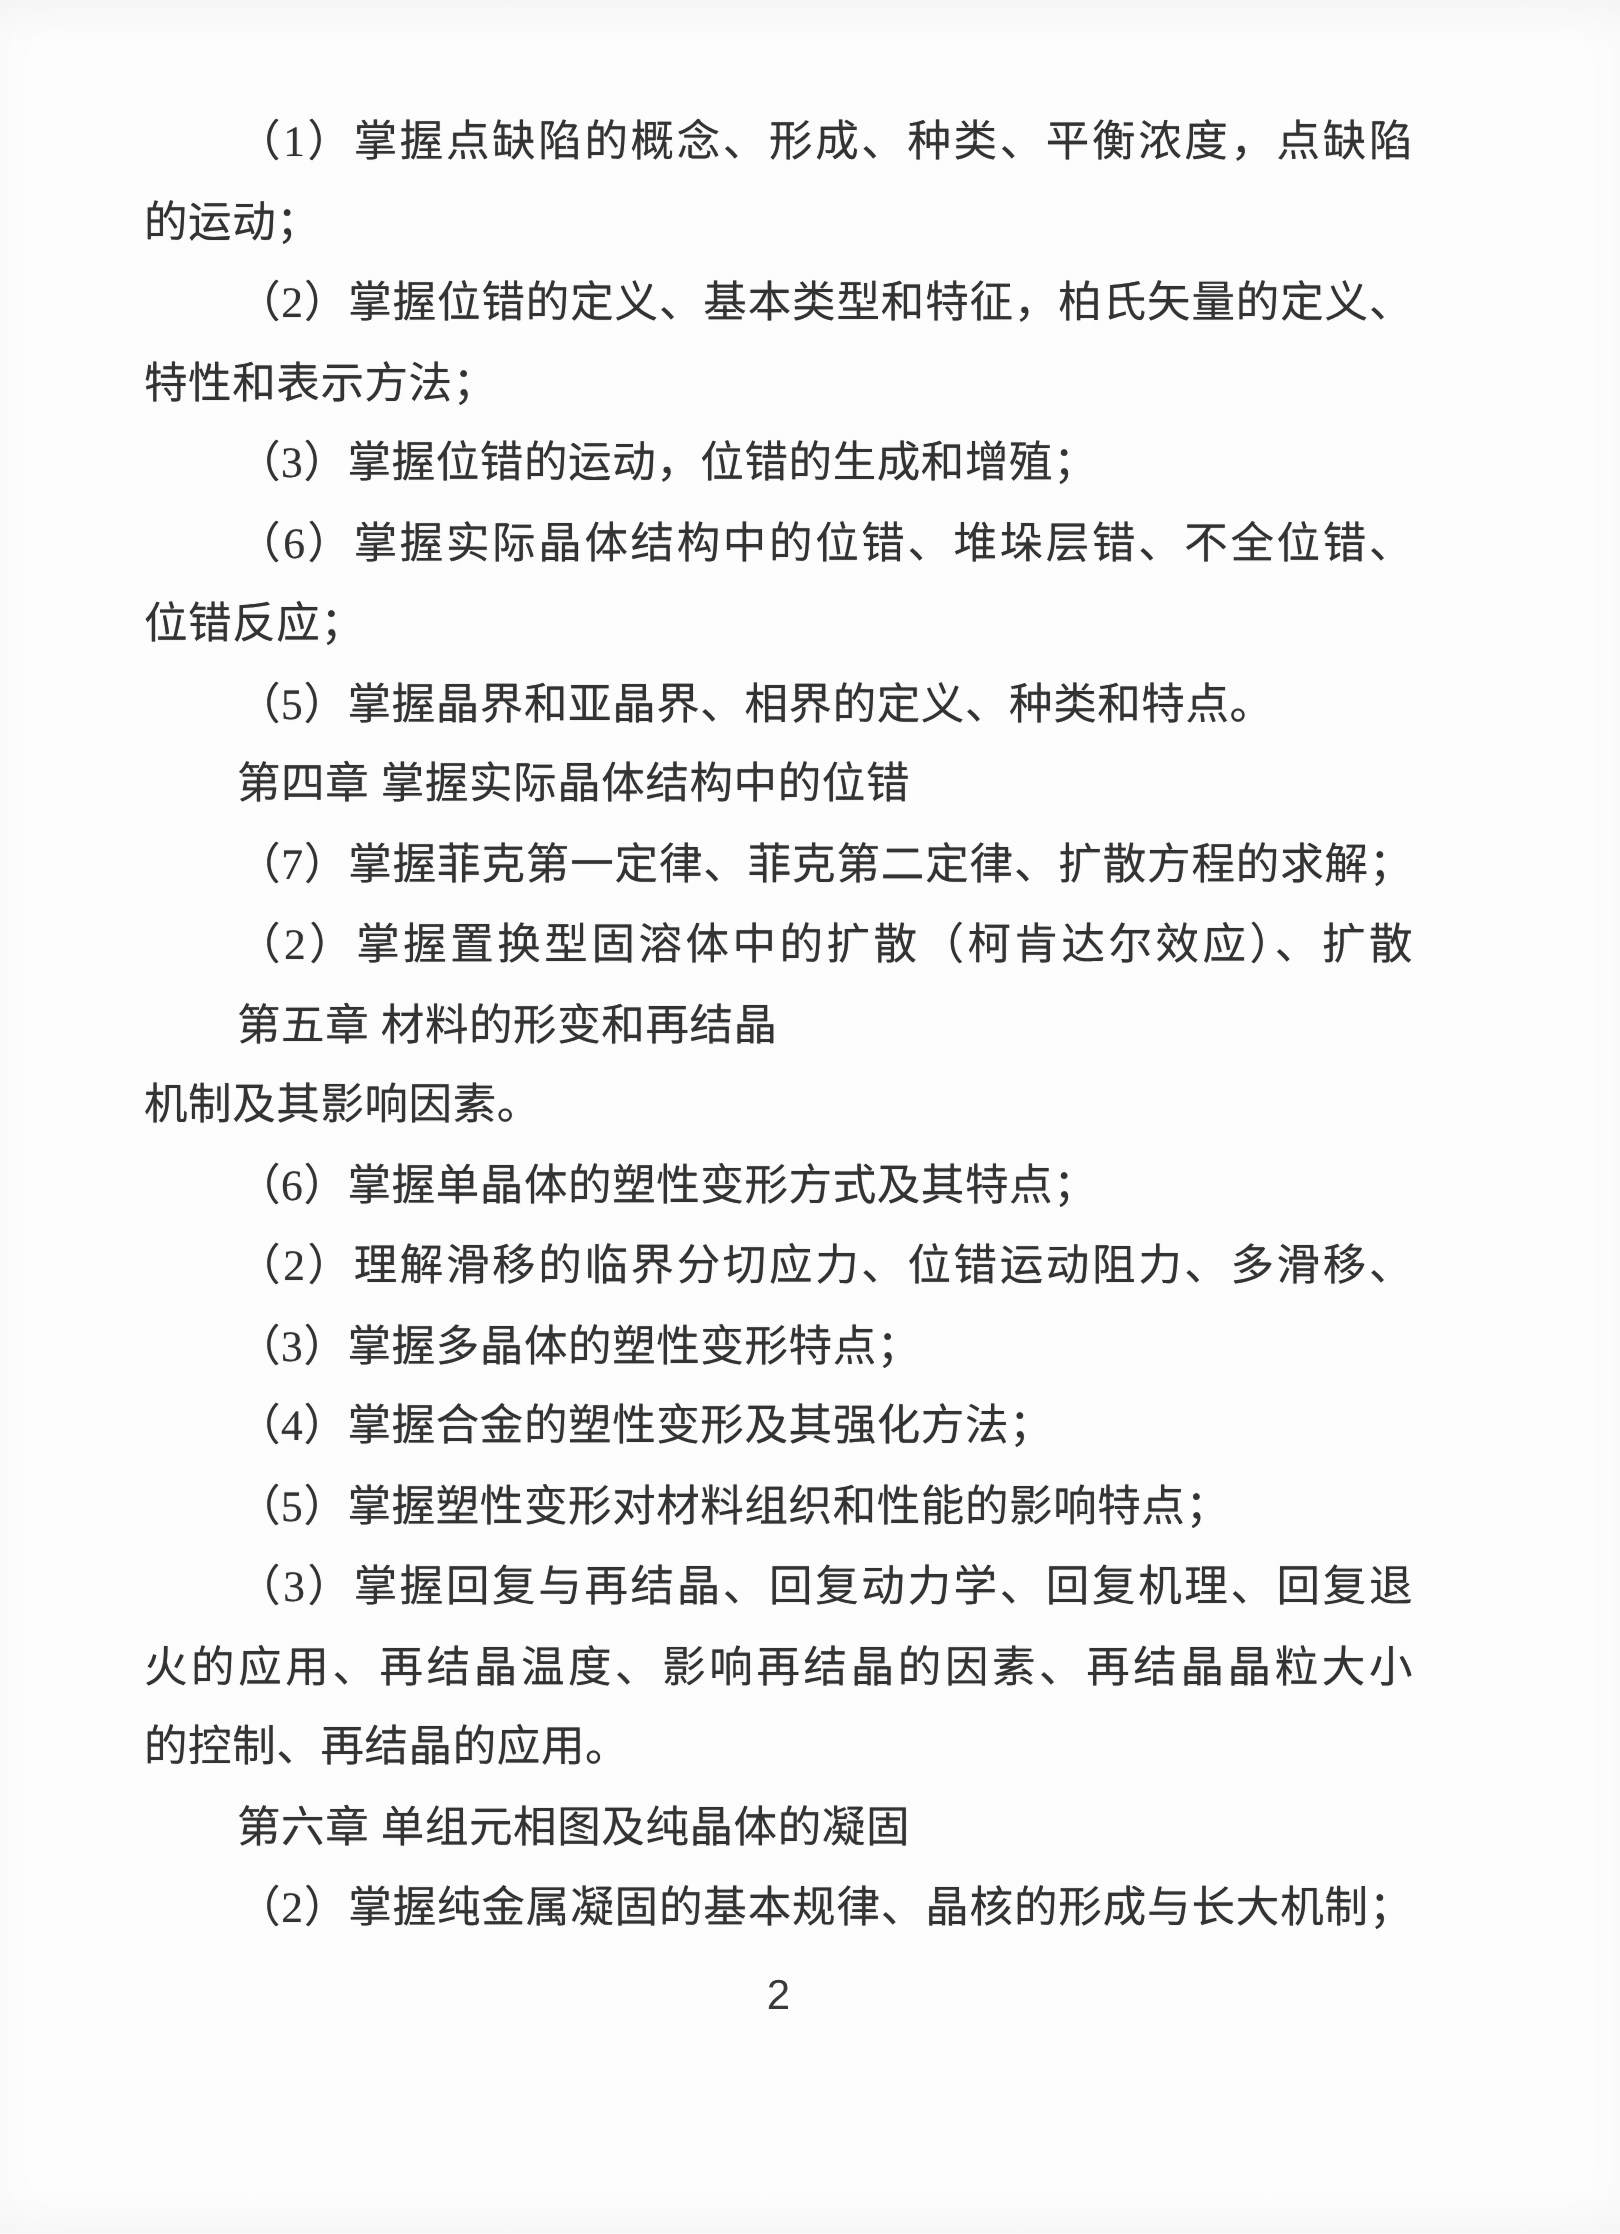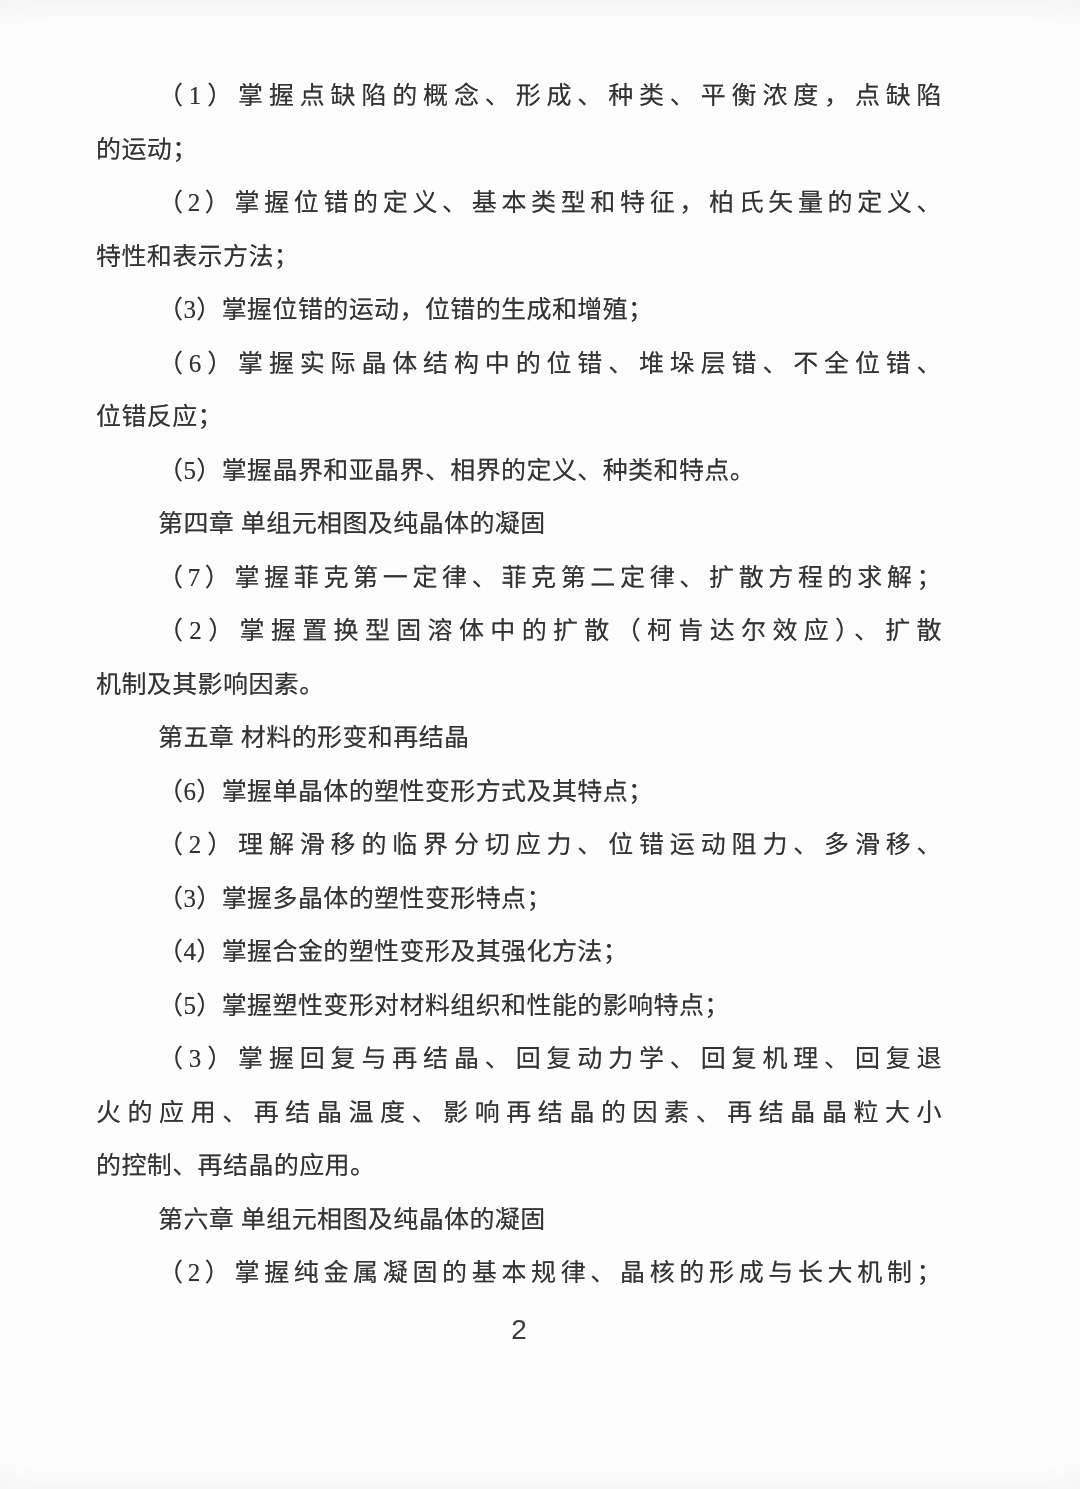--- a/index.html
+++ b/index.html
@@ -18,21 +18,21 @@
     position: relative;
     width: 1080px;
     height: 1489px;
     background: linear-gradient(180deg, #f8f8f8 0%, #fdfdfd 2%, #fdfdfd 98%, #f9f9f9 100%);
     box-shadow: inset 0 0 40px rgba(0,0,0,0.02);
   }
   .content {
     padding: 69px 138px 0 96px;
   }
   .line {
-    font-size: 25px;
+    font-size: 29px;
     line-height: 53.5px;
     height: 53.5px;
     white-space: nowrap;
     letter-spacing: 0.4px;
     text-shadow: 0 0 0.6px rgba(40,40,40,0.55);
   }
   .line.indent {
     padding-left: 62px;
   }
   .line.fill {
@@ -55,25 +55,25 @@
 <div class="page">
   <div class="content" id="document-body">
       <div class="line indent fill">（1）掌握点缺陷的概念、形成、种类、平衡浓度，点缺陷</div>
       <div class="line">的运动；</div>
       <div class="line indent fill">（2）掌握位错的定义、基本类型和特征，柏氏矢量的定义、</div>
       <div class="line">特性和表示方法；</div>
       <div class="line indent">（3）掌握位错的运动，位错的生成和增殖；</div>
       <div class="line indent fill">（6）掌握实际晶体结构中的位错、堆垛层错、不全位错、</div>
       <div class="line">位错反应；</div>
       <div class="line indent">（5）掌握晶界和亚晶界、相界的定义、种类和特点。</div>
-      <div class="line indent">第四章 单组元相图及纯晶体的凝固</div>
+      <div class="line indent">第四章 掌握实际晶体结构中的位错</div>
       <div class="line indent fill">（7）掌握菲克第一定律、菲克第二定律、扩散方程的求解；</div>
       <div class="line indent fill">（2）掌握置换型固溶体中的扩散（柯肯达尔效应）、扩散</div>
+      <div class="line indent">第五章 材料的形变和再结晶</div>
       <div class="line">机制及其影响因素。</div>
-      <div class="line indent">第五章 材料的形变和再结晶</div>
       <div class="line indent">（6）掌握单晶体的塑性变形方式及其特点；</div>
       <div class="line indent fill">（2）理解滑移的临界分切应力、位错运动阻力、多滑移、</div>
       <div class="line indent">（3）掌握多晶体的塑性变形特点；</div>
       <div class="line indent">（4）掌握合金的塑性变形及其强化方法；</div>
       <div class="line indent">（5）掌握塑性变形对材料组织和性能的影响特点；</div>
       <div class="line indent fill">（3）掌握回复与再结晶、回复动力学、回复机理、回复退</div>
       <div class="line fill">火的应用、再结晶温度、影响再结晶的因素、再结晶晶粒大小</div>
       <div class="line">的控制、再结晶的应用。</div>
       <div class="line indent">第六章 单组元相图及纯晶体的凝固</div>
       <div class="line indent fill">（2）掌握纯金属凝固的基本规律、晶核的形成与长大机制；</div>

